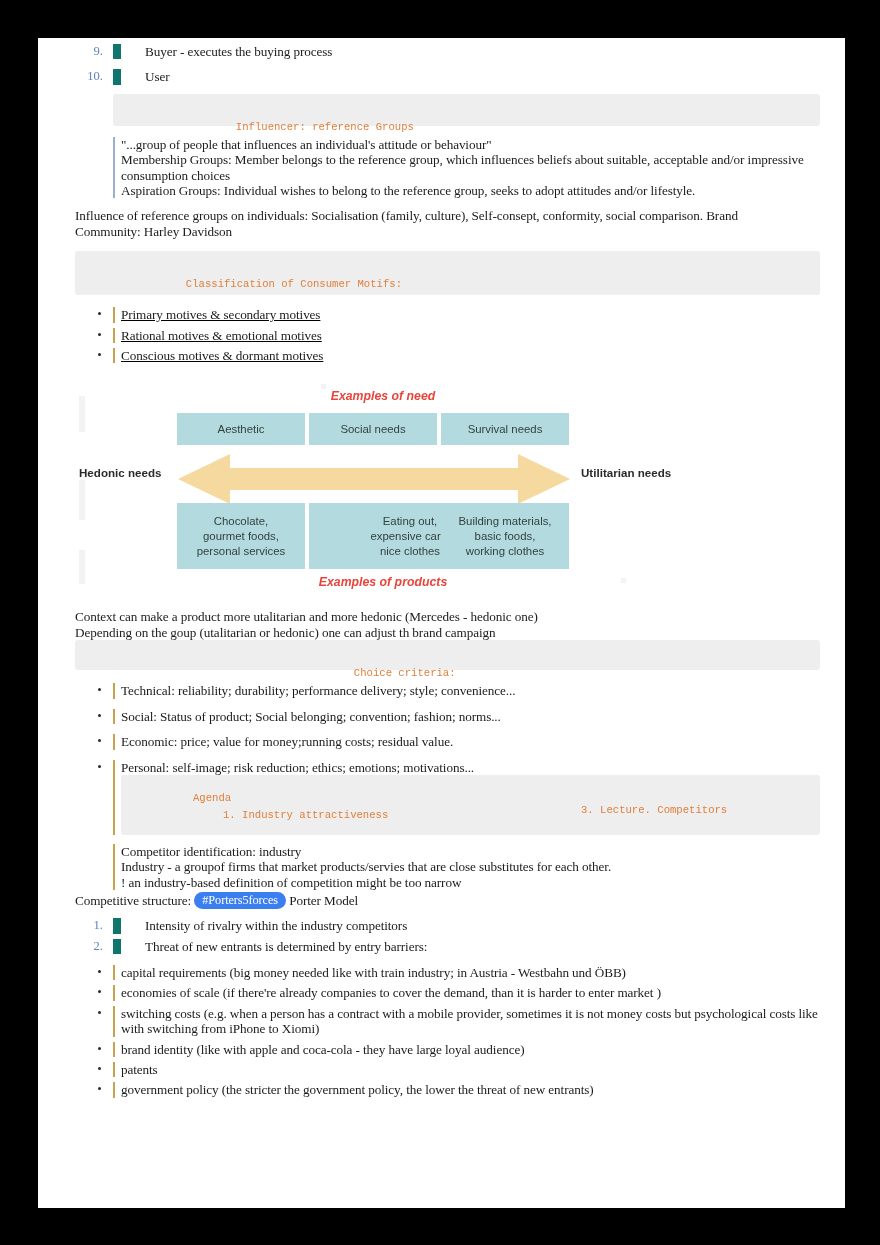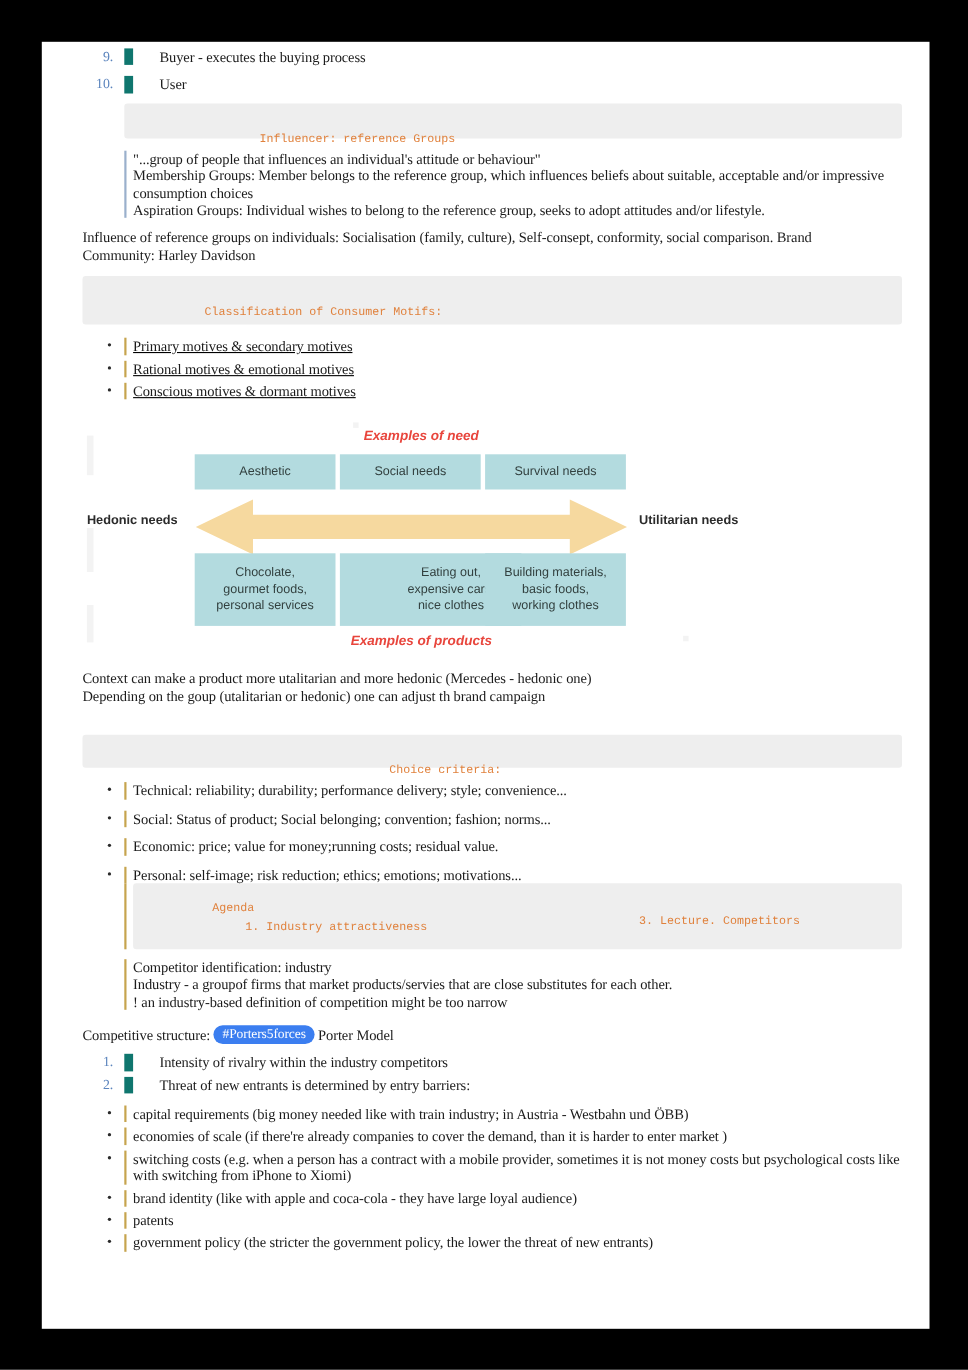--- a/index.html
+++ b/index.html
@@ -252,21 +252,21 @@
 working clothes</div>
 
       <div class="dg-caption" style="left:180px; top:195px; width:260px;">Examples of products</div>
     </div>
 
     <div style="margin-top:14px;">
       <div class="para">Context can make a product more utalitarian and more hedonic (Mercedes - hedonic one)</div>
       <div class="para">Depending on the goup (utalitarian or hedonic) one can adjust th brand campaign</div>
     </div>
 
-    <div style="margin-top:28px;">
+    <div style="margin-top:0;">
       <div class="codeblock" style="height:30px;">
         <span style="padding-left:216px;">Choice criteria:</span>
       </div>
     </div>
 
     <ul class="bullist" style="margin-top:13px;">
       <li>
         <span class="dot"></span>
         <div class="body para">Technical: reliability; durability; performance delivery; style; convenience...</div>
       </li>
@@ -299,21 +299,21 @@
     </div>
 
     <div style="padding-left:38px; margin-top:9px;">
       <div style="border-left:2px solid #c6a44e; padding-left:6px;">
         <div class="para">Competitor identification: industry</div>
         <div class="para">Industry - a groupof firms that market products/servies that are close substitutes for each other.</div>
         <div class="para">! an industry-based definition of competition might be too narrow</div>
       </div>
     </div>
 
-    <div class="para" style="margin-top:14px;">
+    <div class="para" style="margin-top:2px;">
       <span>Competitive structure:</span>
       <span class="tag">#Porters5forces</span>
       <span>Porter Model</span>
     </div>
 
     <ol class="numlist" style="margin-top:9px;">
       <li>
         <span class="num">1.</span>
         <div class="body">
           <div class="para">Intensity of rivalry within the industry competitors</div>

